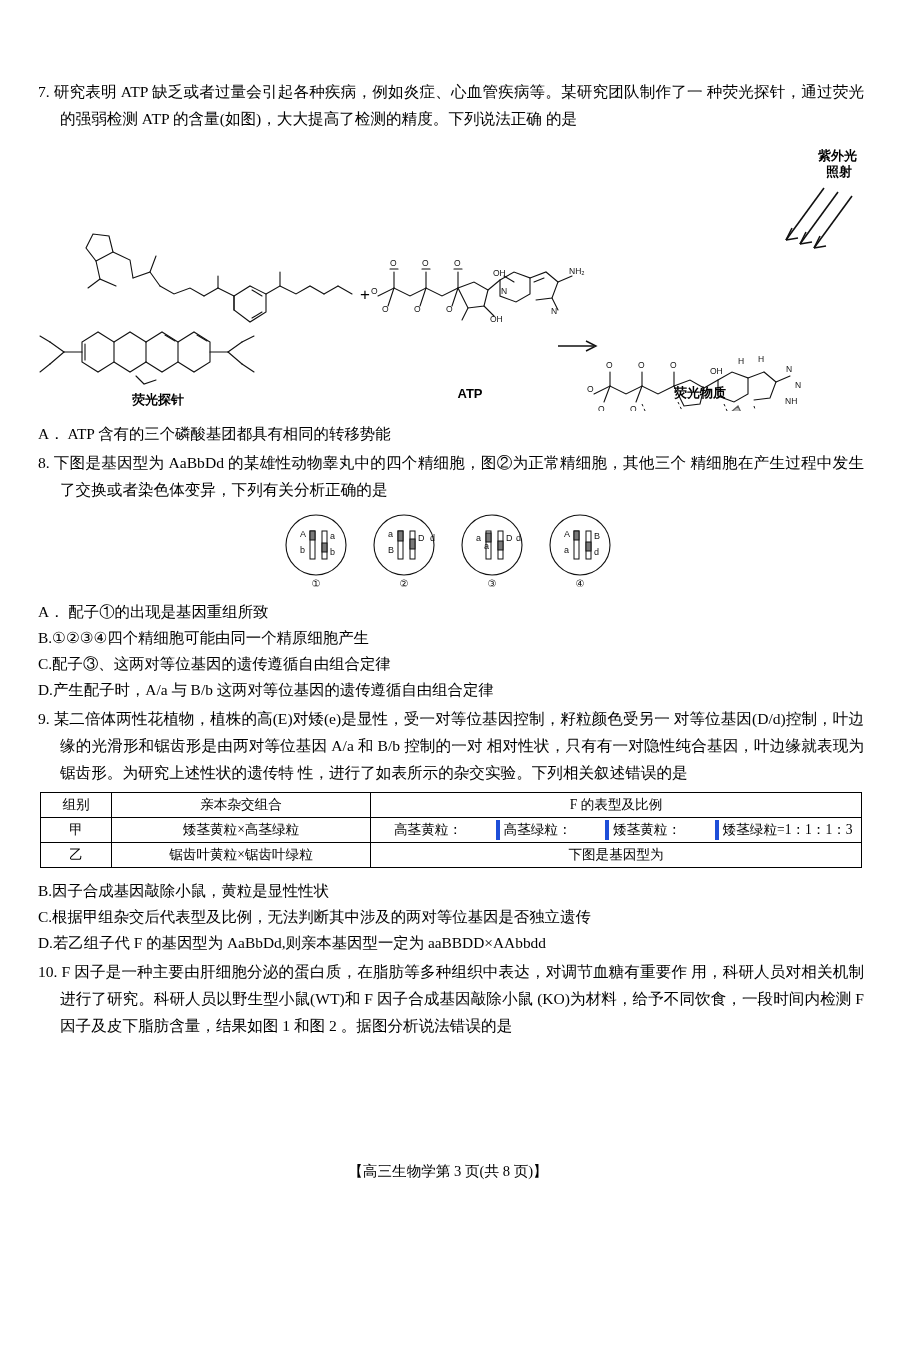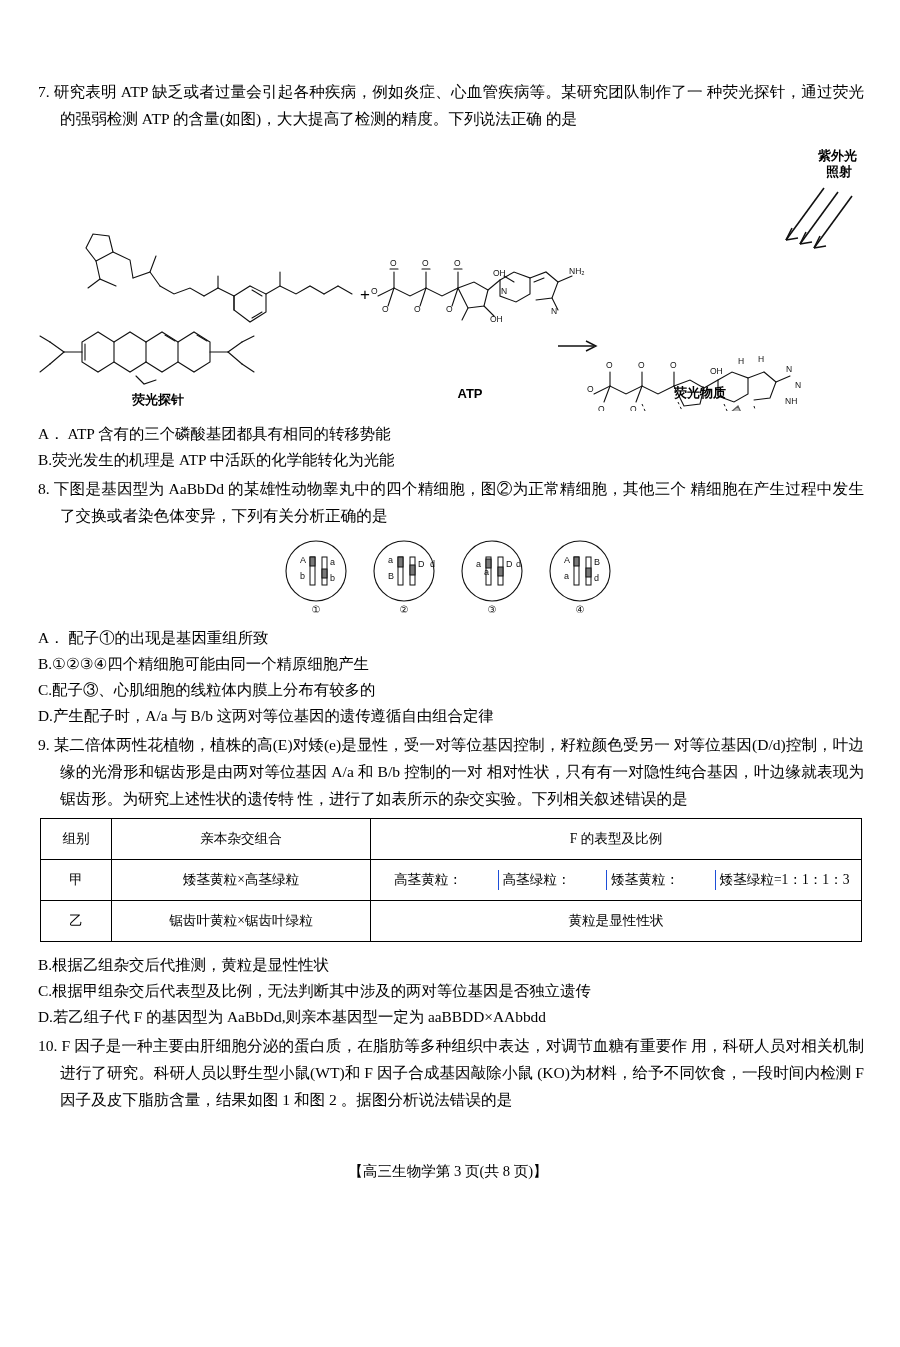--- a/index.html
+++ b/index.html
@@ -75,39 +75,39 @@
   
   table.cross {
     border-collapse: collapse;
     width: 822px;
     margin: 6px 0 4px 2px;
     font-size: 13.6px;
     font-family: "Liberation Serif", serif;
   }
   table.cross td, table.cross th {
     border: 1px solid #000;
-    padding: 10px 4px;
+    padding: 2px 4px;
     text-align: center;
     font-weight: normal;
     line-height: 20px;
   }
   table.cross .c1 { width: 62px; }
   table.cross .c2 { width: 250px; }
   .subrow {
     display: flex;
     width: 100%;
     margin-left: 19px;
   }
   .subrow > div {
     flex: 1 1 0;
     text-align: left;
     padding-left: 4px;
   }
   .sub-sep {
-    border-left: 1px solid #1d4ed8;
+    border-left: 4px solid #1d4ed8;
   }
   
   .footer {
     position: absolute;
     left: 0;
     top: 1161px;
     width: 896px;
     text-align: center;
     font-size: 14.6px;
     font-family: "Liberation Serif", serif;
@@ -312,21 +312,20 @@
           <text class="cnlabel" x="780" y="24">紫外光</text>
           <text class="cnlabel" x="788" y="40">照射</text>
 
           <text class="cnlabel" x="706" y="426" text-anchor="middle">荧光物质</text>
         </svg>
         <div style="position:absolute;left:636px;top:248px;font-family:'Liberation Sans',sans-serif;font-weight:bold;font-size:13px;">荧光物质</div>
       </div>
 
       <div class="opts">
         <div class="opt">A． ATP 含有的三个磷酸基团都具有相同的转移势能</div>
-        <div class="opt">B.荧光发生的机理是 ATP 中活跃的化学能转化为光能</div>
       </div>
     </div>
 
     <div class="q">
       <div class="qtext indent-block">
         <span>8.</span>
         <span>下图是基因型为 AaBbDd 的某雄性动物睾丸中的四个精细胞，图②为正常精细胞，其他三个</span>
         <span>精细胞在产生过程中发生了交换或者染色体变异，下列有关分析正确的是</span>
       </div>
 
@@ -388,21 +387,21 @@
             <text x="366" y="78">②</text>
             <text x="454" y="78">③</text>
             <text x="542" y="78">④</text>
           </g>
         </svg>
       </div>
 
       <div class="opts">
         <div class="opt">A． 配子①的出现是基因重组所致</div>
         <div class="opt">B.①②③④四个精细胞可能由同一个精原细胞产生</div>
-        <div class="opt">C.配子③、心肌细胞的线粒体内膜上分布有较多的</div>
+        <div class="opt">C.配子③、这两对等位基因的遗传遵循自由组合定律</div>
         <div class="opt">D.产生配子时，A/a 与 B/b 这两对等位基因的遗传遵循自由组合定律</div>
       </div>
     </div>
 
     <div class="q">
       <div class="qtext indent-block">
         <span>9.</span>
         <span>某二倍体两性花植物，植株的高(E)对矮(e)是显性，受一对等位基因控制，籽粒颜色受另一</span>
         <span>对等位基因(D/d)控制，叶边缘的光滑形和锯齿形是由两对等位基因 A/a 和 B/b 控制的一对</span>
         <span>相对性状，只有有一对隐性纯合基因，叶边缘就表现为锯齿形。为研究上述性状的遗传特</span>
@@ -424,27 +423,27 @@
               <div>高茎黄粒：</div>
               <div class="sub-sep">高茎绿粒：</div>
               <div class="sub-sep">矮茎黄粒：</div>
               <div class="sub-sep" style="flex:1.55 1 0;">矮茎绿粒=1：1：1：3</div>
             </div>
           </td>
         </tr>
         <tr>
           <td class="c1">乙</td>
           <td class="c2">锯齿叶黄粒×锯齿叶绿粒</td>
-          <td>黄粒是显性性状</td>
+          <td>下图是基因型为</td>
         </tr>
       </tbody>
         </table>
 
       <div class="opts">
-        <div class="opt">B.根据乙组杂交后代推测，黄粒是显性性状</div>
+        <div class="opt">B.因子合成基因敲除小鼠，黄粒是显性性状</div>
         <div class="opt">C.根据甲组杂交后代表型及比例，无法判断其中涉及的两对等位基因是否独立遗传</div>
         <div class="opt">D.若乙组子代 F 的基因型为 AaBbDd,则亲本基因型一定为 aaBBDD×AAbbdd</div>
       </div>
     </div>
 
     <div class="q">
       <div class="qtext indent-block">
         <span>10.</span>
         <span>F 因子是一种主要由肝细胞分泌的蛋白质，在脂肪等多种组织中表达，对调节血糖有重要作</span>
         <span>用，科研人员对相关机制进行了研究。科研人员以野生型小鼠(WT)和 F 因子合成基因敲除小鼠</span>

